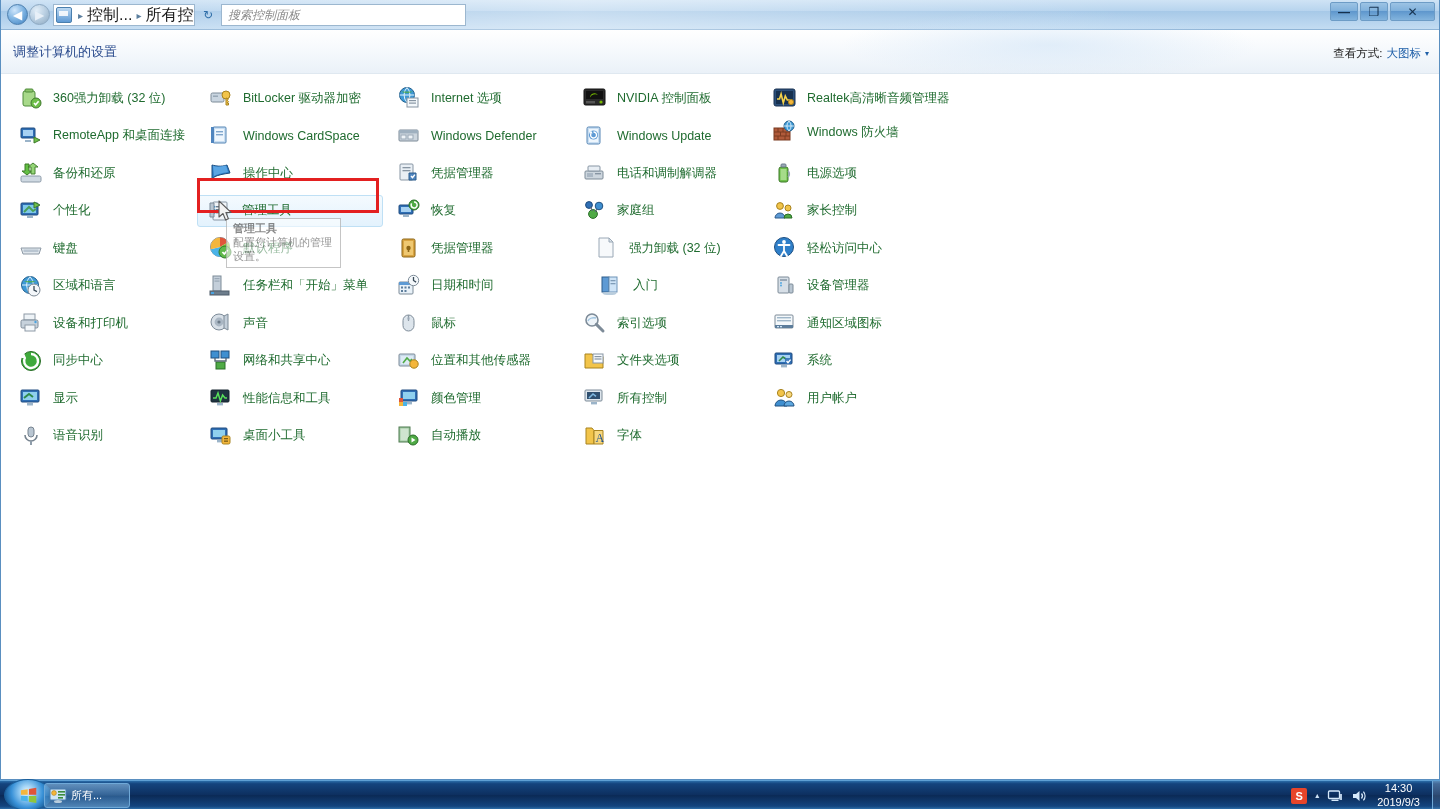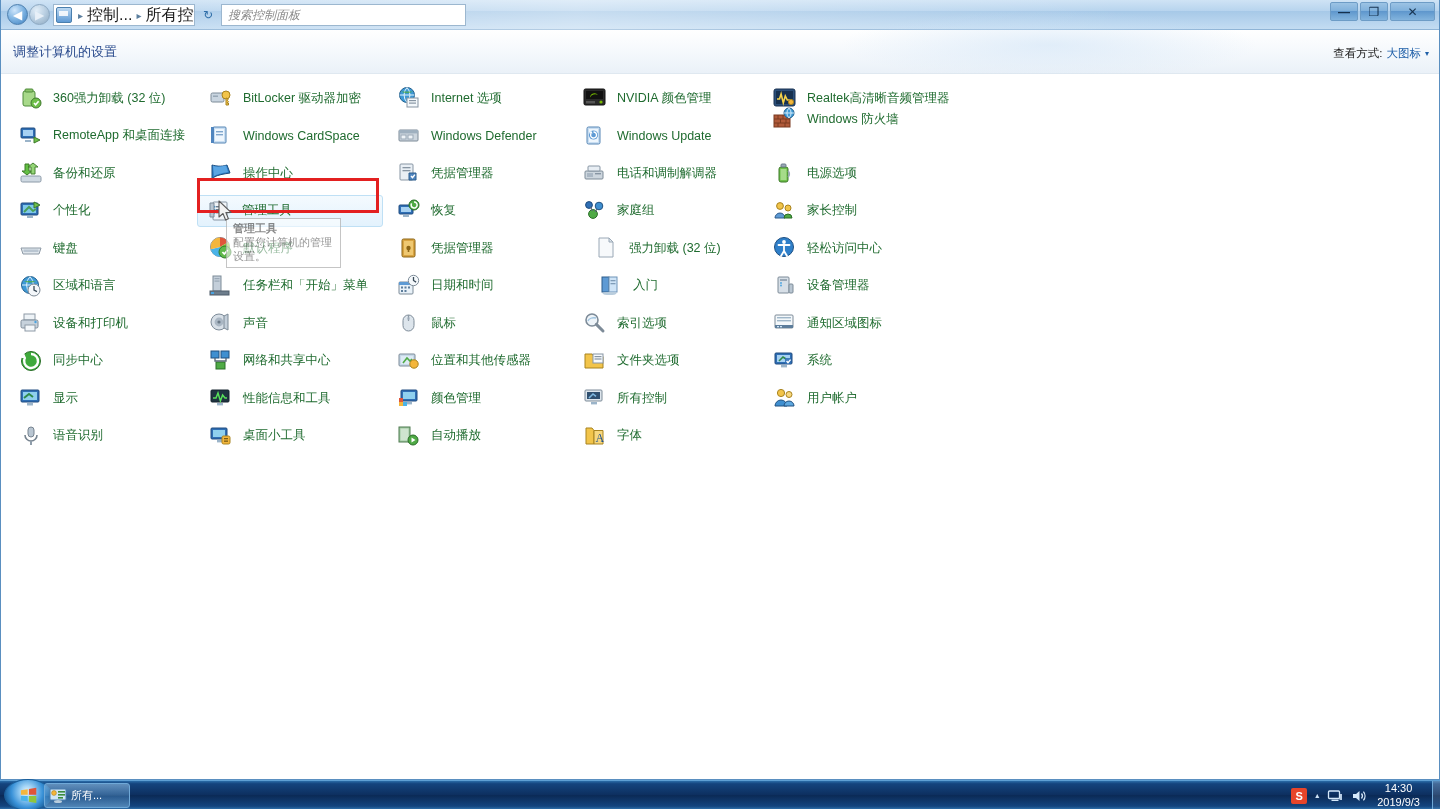--- a/index.html
+++ b/index.html
@@ -549,21 +549,21 @@
       </div>
     <div class="col" id="col3" style="left:572px;">
         <div class="item" style="position: absolute; top: 0px; left: 0px;">
           <span class="icon"><svg width="24" height="24" viewBox="0 0 24 24">
               <rect x="1" y="3" width="21" height="16" rx="1.5" fill="#2a2a2a" stroke="#111"></rect>
               <rect x="3" y="5" width="17" height="8" fill="#111"></rect>
               <path d="M7,11.5 a4.5 4.5 0 0 1 8,-2.5 a6 6 0 0 0 -8,2.5 z" fill="#76b900"></path>
               <circle cx="18" cy="16" r="1.6" fill="#76b900"></circle>
               <rect x="3" y="15" width="9" height="2.4" fill="#555"></rect>
             </svg></span>
-          <span class="lbl">NVIDIA 颜色管理</span>
+          <span class="lbl">NVIDIA 控制面板</span>
         </div>
         <div class="item" style="position: absolute; top: 37.5px; left: 0px;">
           <span class="icon"><svg width="24" height="24" viewBox="0 0 24 24">
               <rect x="4" y="3" width="13" height="17" rx="1.5" fill="#c9def2" stroke="#5786b5"></rect>
               <rect x="6" y="5" width="9" height="13" fill="#eef6fd"></rect>
               <circle cx="10.5" cy="11" r="4.6" fill="#5e9ad4"></circle>
               <path d="M10.5,8 a3 3 0 1 1 -2.4 1.3" fill="none" stroke="#fff" stroke-width="1.4"></path>
               <path d="M8,6.6 l1.6,3 l-3.2,0 z" fill="#fff"></path>
             </svg></span>
           <span class="lbl">Windows Update</span>
@@ -641,21 +641,21 @@
     <div class="col" id="col4" style="left:762px;">
         <div class="item" style="position: absolute; top: 0px; left: 0px;">
           <span class="icon"><svg width="24" height="24" viewBox="0 0 24 24">
               <rect x="1" y="3" width="21" height="17" rx="2" fill="#2b4f7a" stroke="#1a3352"></rect>
               <rect x="3" y="5" width="17" height="13" fill="#16304f"></rect>
               <path d="M4,13 l2.5,0 l1.6,-5 l2.2,9 l2,-7 l2,4 l3,0" stroke="#f4d24a" stroke-width="1.6" fill="none"></path>
               <circle cx="18" cy="16" r="2.6" fill="#f4b63c" stroke="#a8831f"></circle>
             </svg></span>
           <span class="lbl">Realtek高清晰音频管理器</span>
         </div>
-        <div class="item" style="position: absolute; top: 21px; left: 0px;">
+        <div class="item" style="position: absolute; top: 34px; left: 0px;">
           <span class="icon"><svg width="24" height="24" viewBox="0 0 24 24">
               <rect x="1" y="8" width="16" height="12" fill="#b05a3a" stroke="#7a3a20"></rect>
               <g stroke="#7a3a20" fill="none">
                 <path d="M1,12 h16 M1,16 h16 M5,8 v4 M10,8 v4 M7.5,12 v4 M13,12 v4 M5,16 v4 M12,16 v4"></path>
               </g>
               <circle cx="16" cy="6" r="5" fill="#3f9ad6" stroke="#23618f"></circle>
               <path d="M11,6 h10 M16,1 a7 7 0 0 1 0 10 a7 7 0 0 1 0 -10" fill="none" stroke="#dff0fb" stroke-width=".9"></path>
             </svg></span>
           <span class="lbl">Windows 防火墙</span>
         </div>

